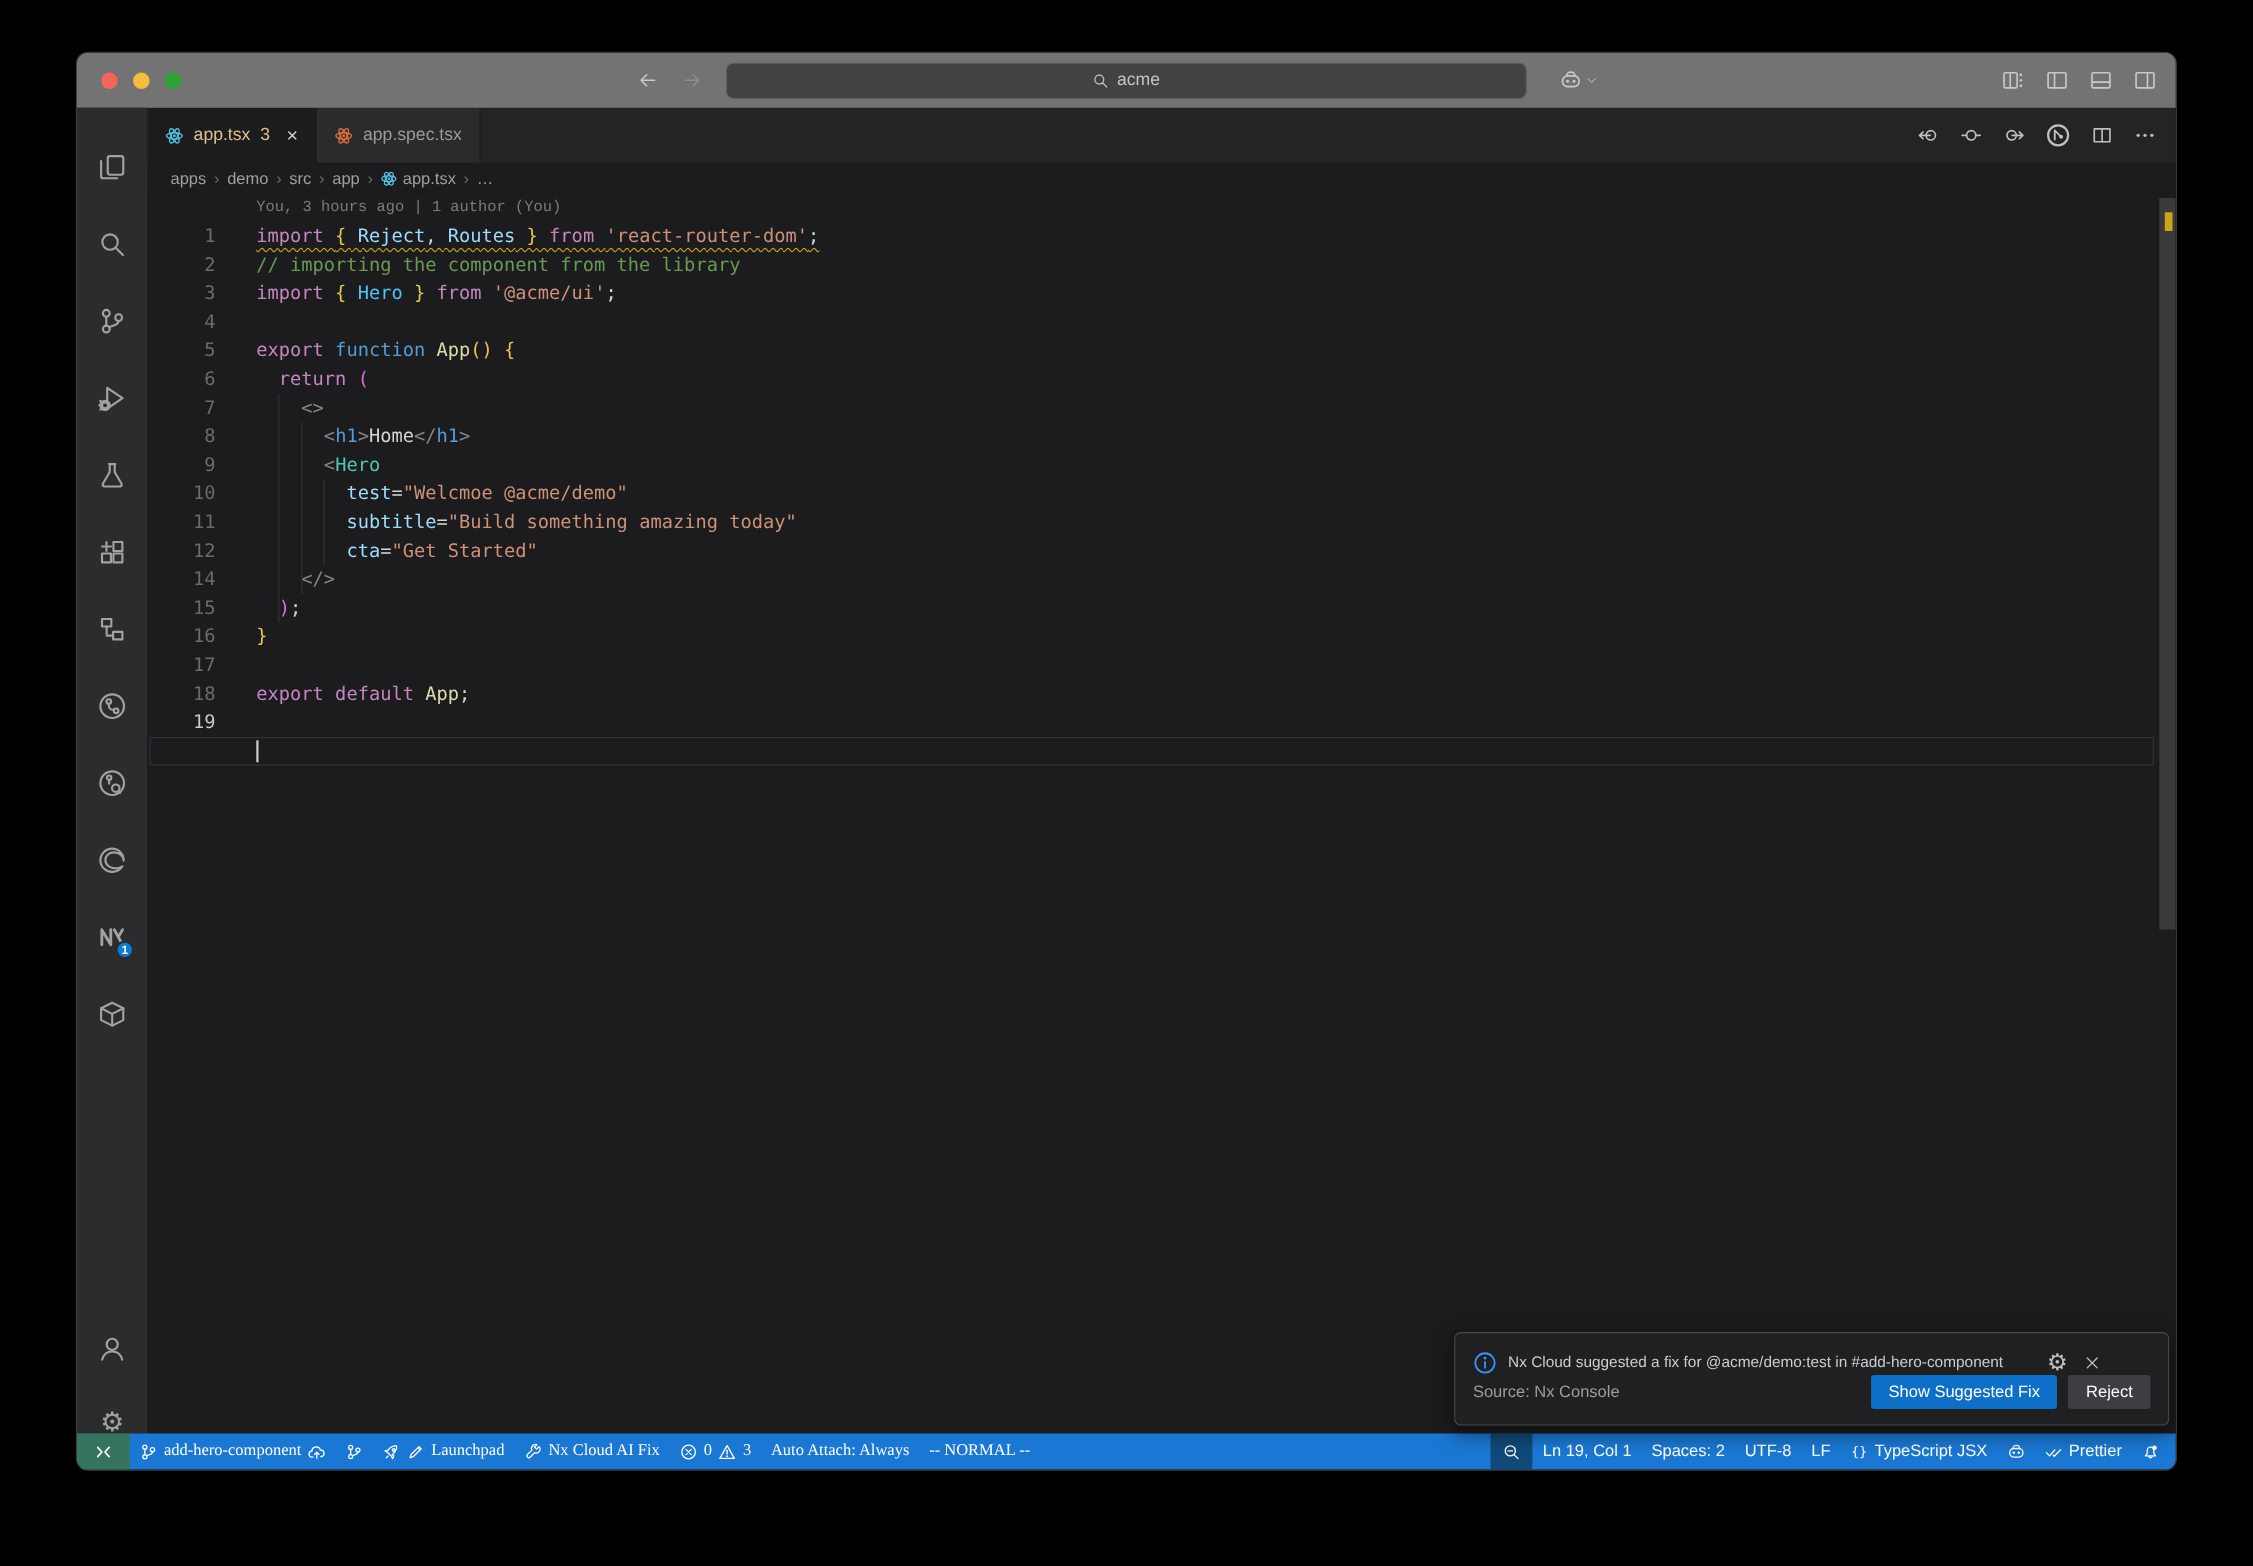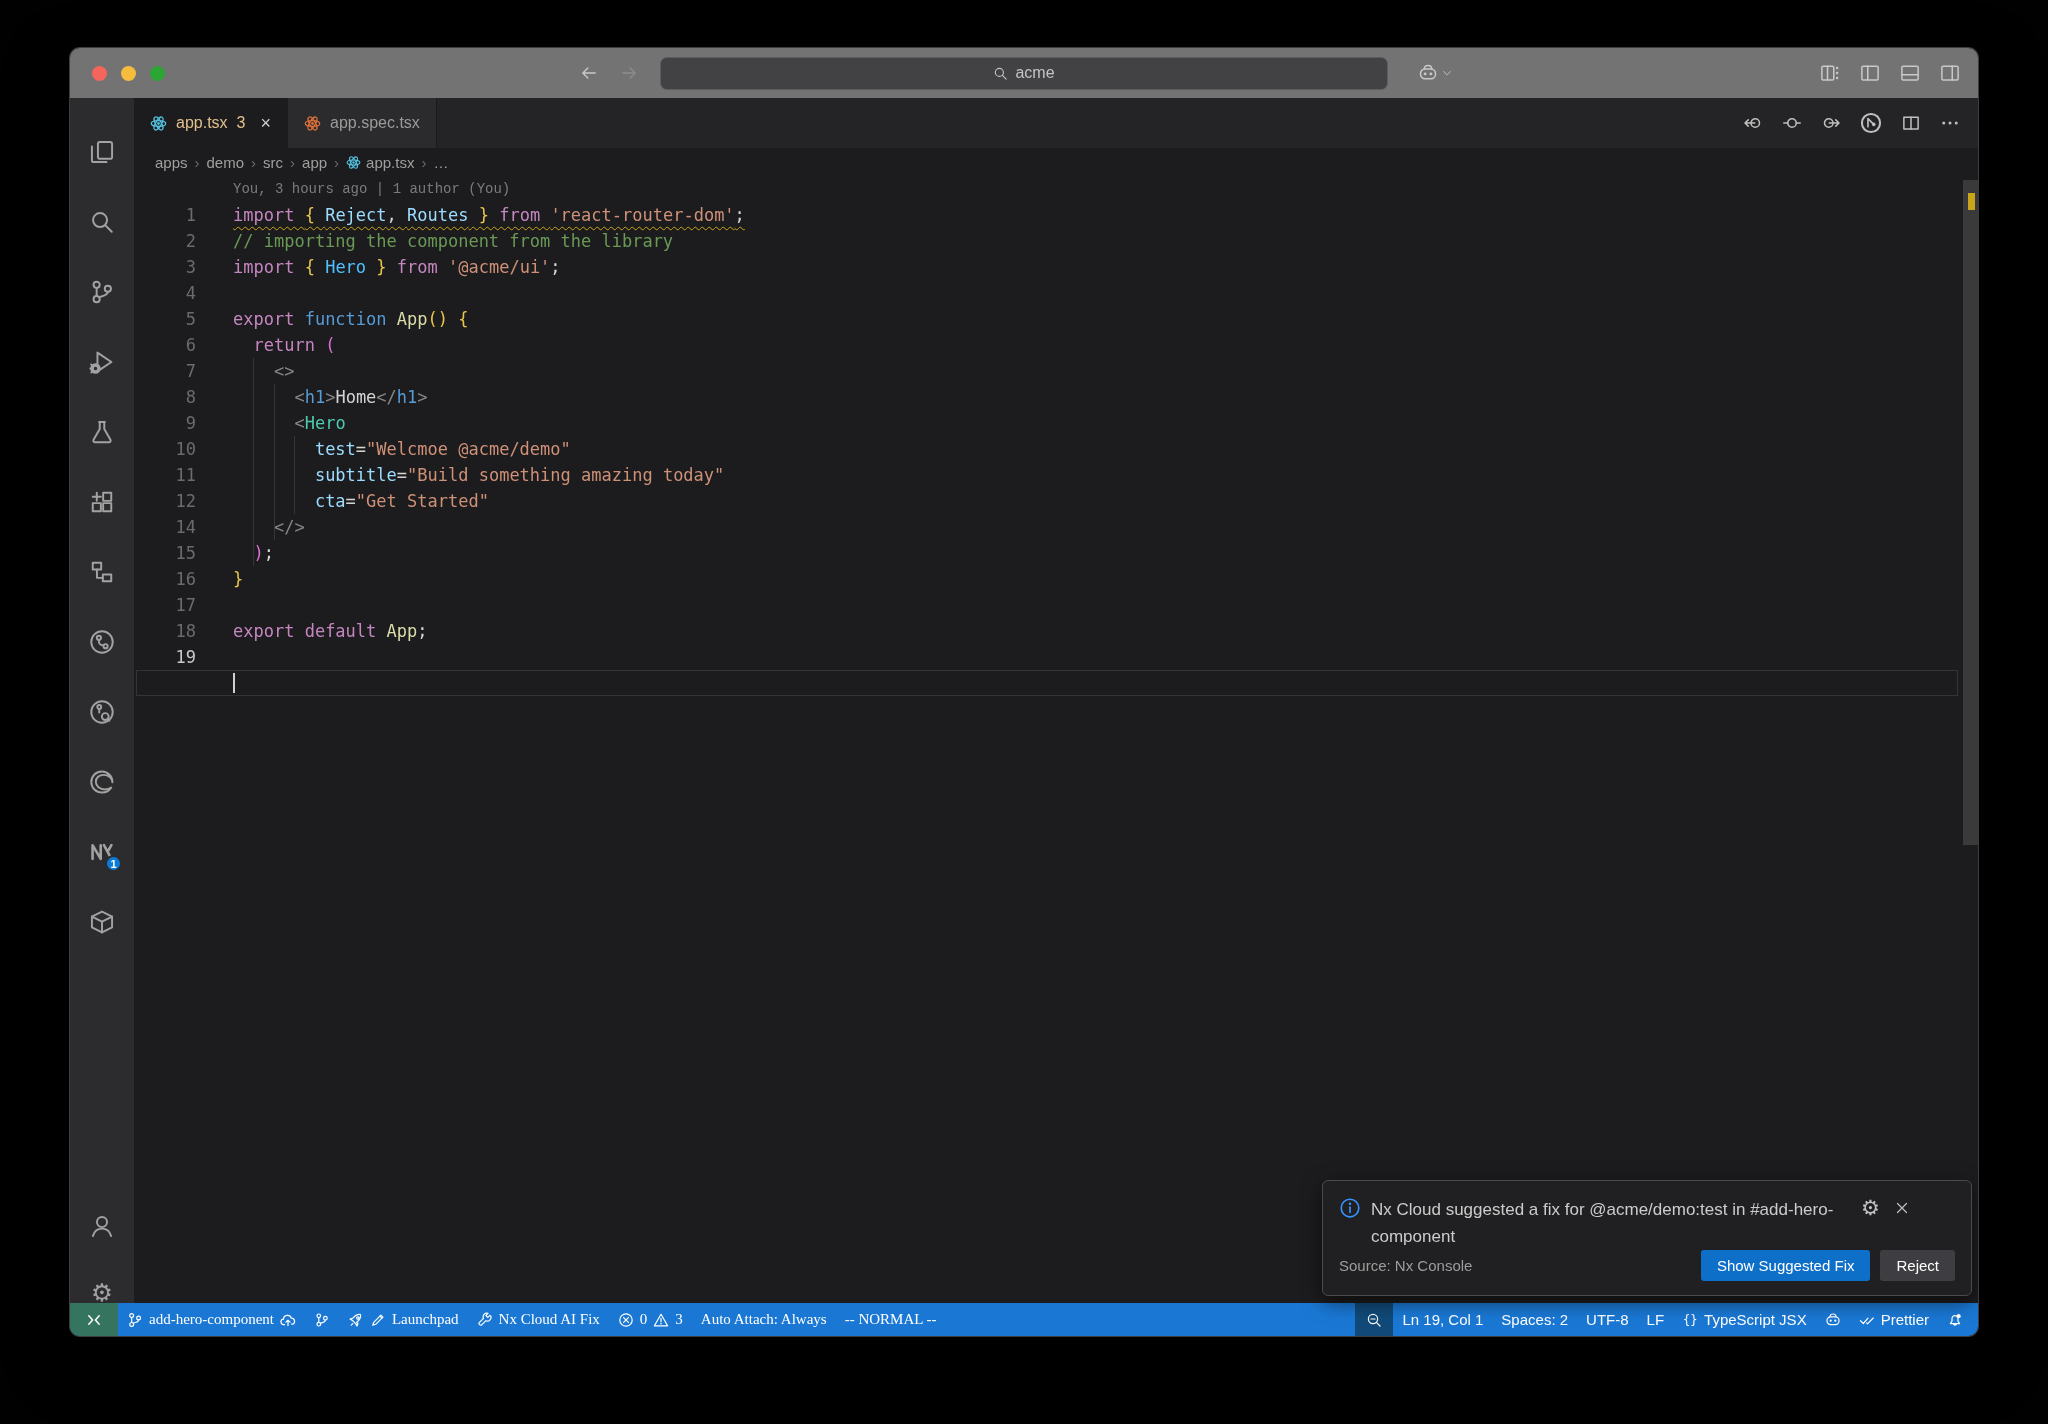--- a/index.html
+++ b/index.html
@@ -74,21 +74,21 @@
   .sb-item { display:flex; align-items:center; gap:6px; padding:0 9px; white-space:nowrap; }
   .sb-item.remote { background:#35745f; width:48px; justify-content:center; padding:0; }
   .sb-item.darkbg { background:#114a79; padding:0 11px; }
   .sb-right { margin-left:auto; display:flex; align-items:stretch; padding-right:6px; }
 
   
   .toast { position:absolute; right:6px; bottom:40px; width:650px; background:#202022;
            border:1px solid #4a4a4e; border-radius:6px; box-shadow:0 6px 20px rgba(0,0,0,.55);
            padding:16px 16px 14px 16px; z-index:5; }
   .toast-row1 { display:flex; align-items:flex-start; gap:10px; }
-  .toast-msg { flex:1; font-size:17px; line-height:1.55; color:#cccccc; max-width:480px; }
+  .toast-msg { flex:1; font-size:14px; line-height:1.55; color:#cccccc; max-width:480px; }
   .toast-icons { display:flex; gap:14px; color:#c0c0c0; align-items:center; }
   .toast-row2 { display:flex; align-items:center; }
   .toast-src { color:#9d9d9d; font-size:15px; }
   .toast-btns { margin-left:auto; display:flex; gap:10px; }
   .btn { border:none; font-size:15px; padding:7px 16px; border-radius:3px; color:#fff;
          font-family:"Liberation Sans", sans-serif; }
   .btn.primary { background:#0e6fc8; }
   .btn.secondary { background:#3d3d42; }
 
   .icn { display:inline-flex; align-items:center; justify-content:center; }

